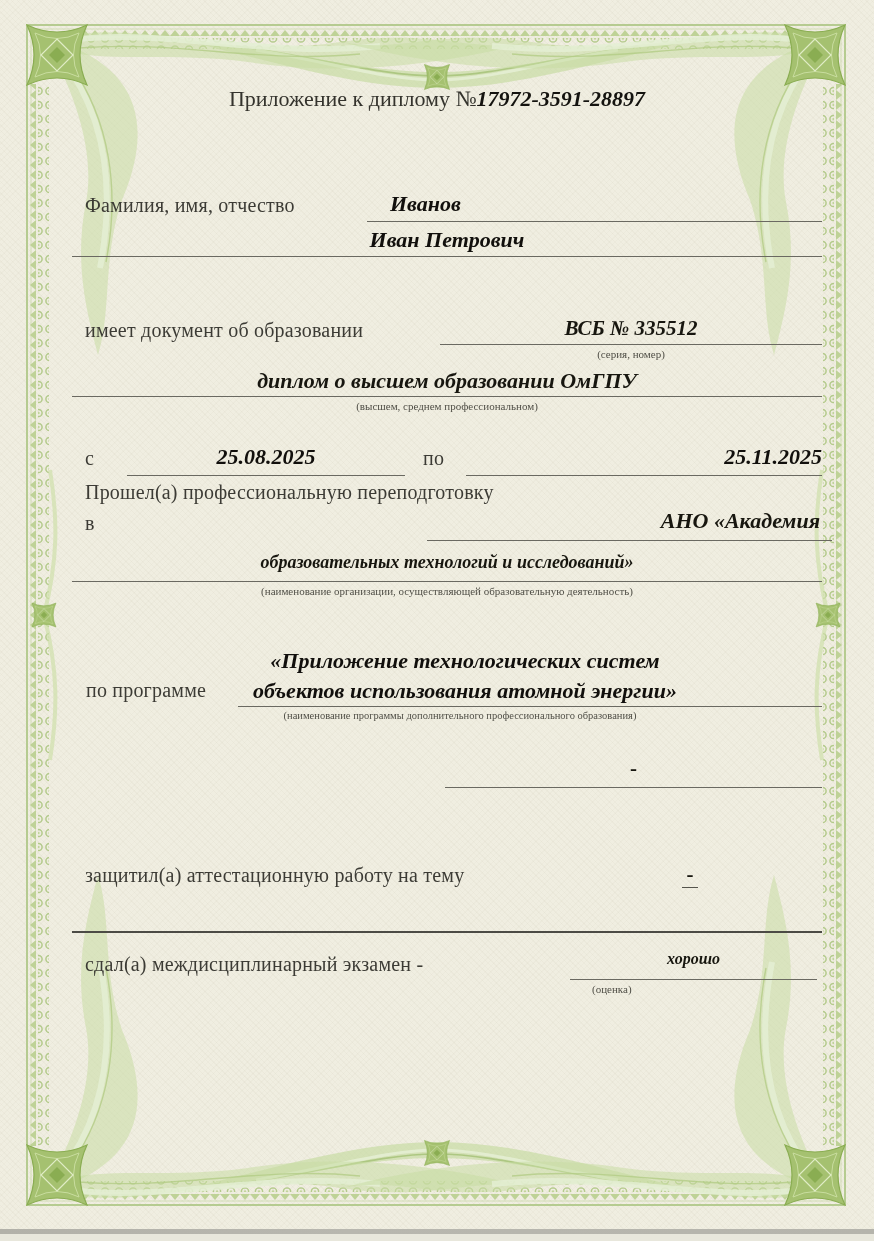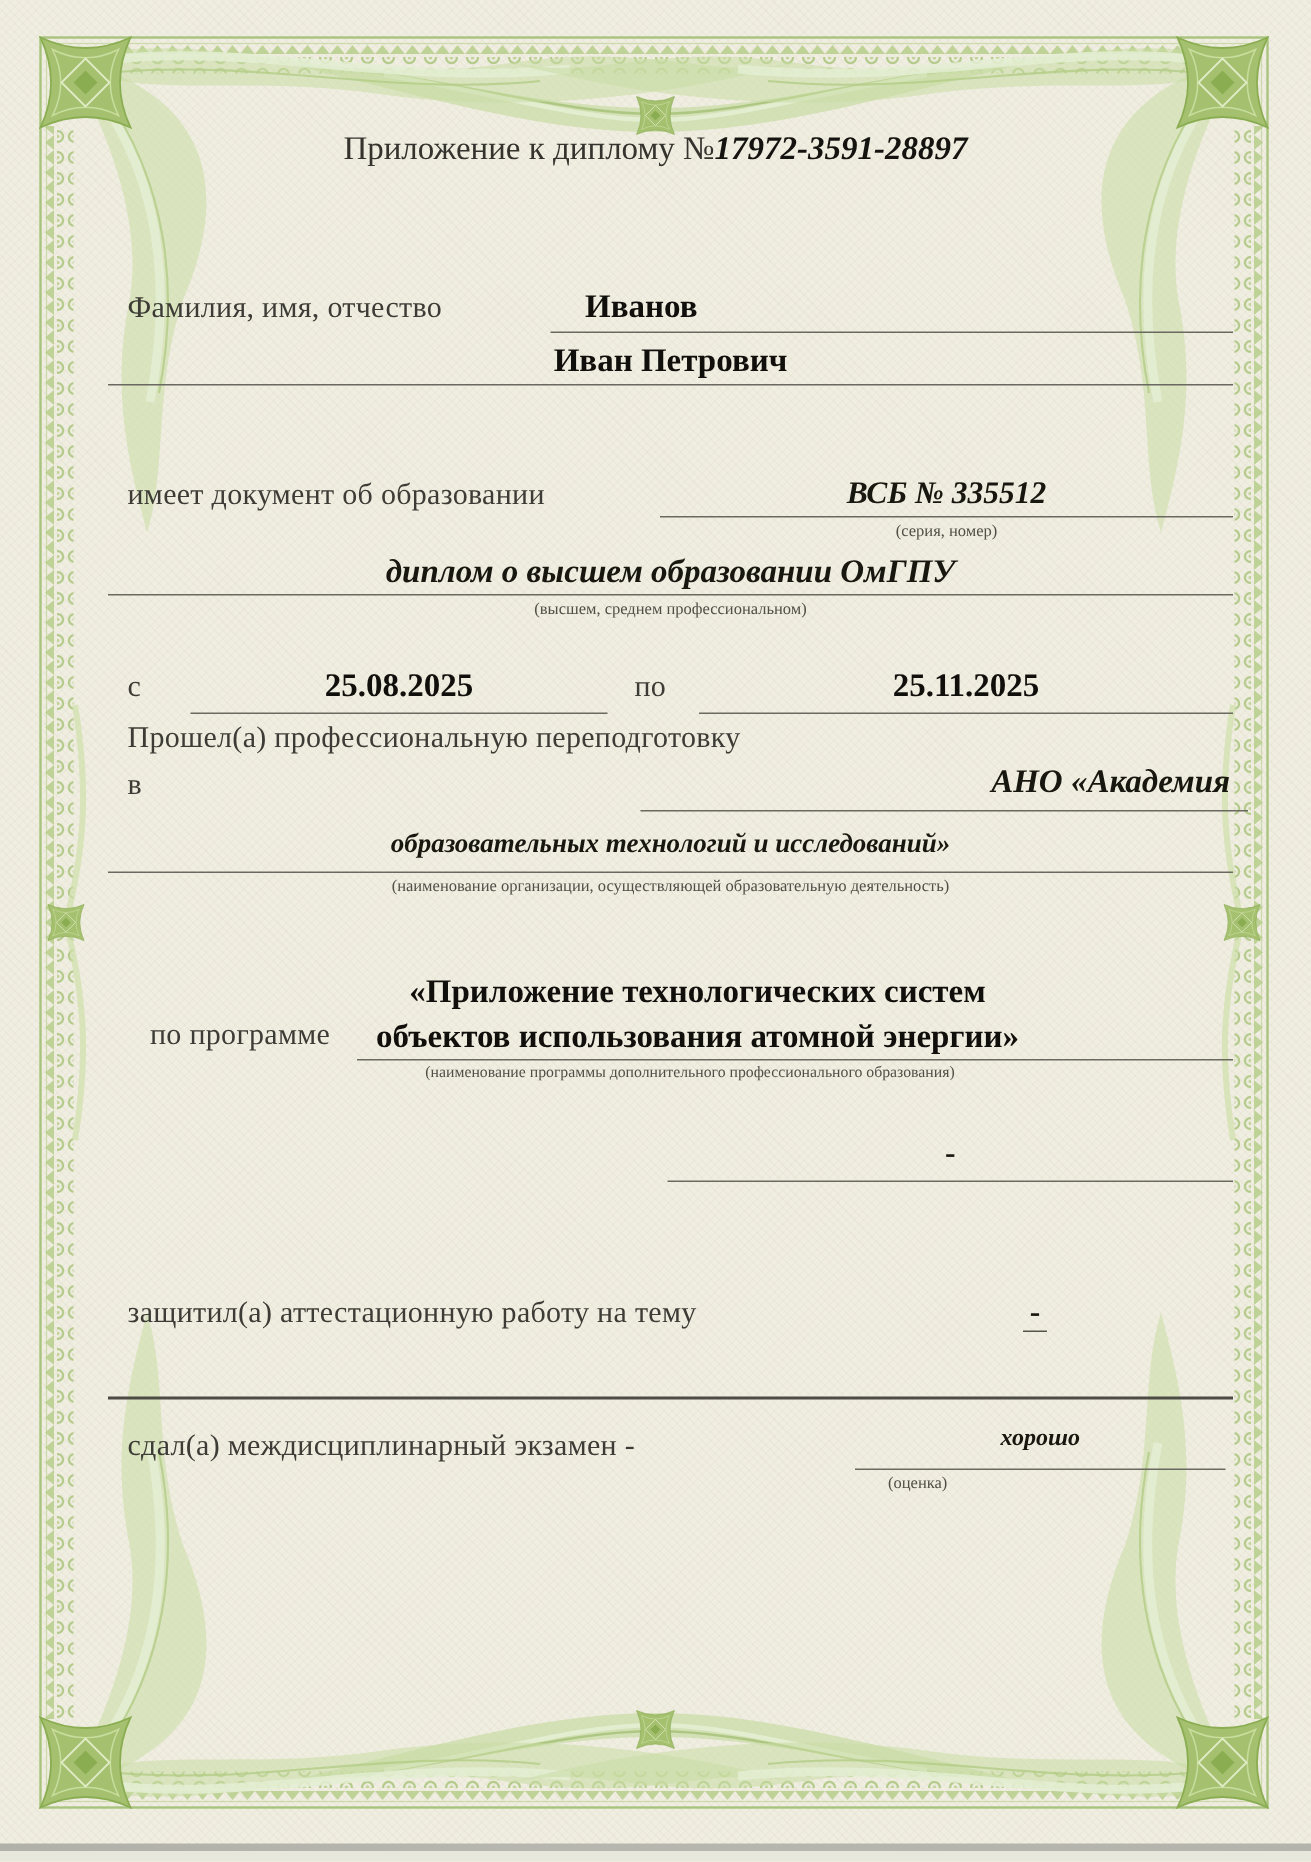--- a/index.html
+++ b/index.html
@@ -11,21 +11,21 @@
     background-image:
       repeating-linear-gradient(45deg, rgba(150,140,110,0.05) 0 1px, transparent 1px 4px),
       repeating-linear-gradient(-45deg, rgba(150,140,110,0.04) 0 1px, transparent 1px 4px);
     font-family:"Liberation Serif","DejaVu Serif",serif;
     overflow:hidden;
   }
   .border-art{position:absolute;left:0;top:0;pointer-events:none;}
   .abs{position:absolute;}
   .lbl{font-size:20px;color:#3c3b35;letter-spacing:.2px;white-space:nowrap;}
   .val{font-style:italic;font-weight:600;font-size:21px;color:#17160f;white-space:nowrap;}
-  .val-b{font-weight:bold;font-size:22px;color:#110f0c;white-space:nowrap;}
+  .val-b{font-style:italic;font-weight:bold;font-size:22px;color:#110f0c;white-space:nowrap;}
   .cap{font-size:11px;color:#504f47;white-space:nowrap;}
   .line{position:absolute;height:1px;background:#6a6961;}
   .tc{text-align:center;}
   .tr-al{text-align:right;}
   .title-wrap{left:0;top:86px;width:874px;text-align:center;font-size:22px;color:#34332d;}
   .title-num{font-style:italic;font-weight:bold;color:#14130f;}
   .dash-cell{border-bottom:1px solid #55544c;}
   .page-edge{position:absolute;left:0;top:1229px;width:874px;height:12px;
     background:linear-gradient(90deg,#b2b1a9 0%,#b8b7af 40%,#b5b4ac 100%);}
 </style>
@@ -117,33 +117,33 @@
   <div class="line" style="left:440px;top:344px;width:382px;"></div>
   <div class="abs val tc" style="left:72px;top:368px;width:750px;font-size:22px;">диплом о высшем образовании ОмГПУ</div>
   <div class="abs cap tc" style="left:440px;top:348px;width:382px;">(серия, номер)</div>
   <div class="line" style="left:72px;top:396px;width:750px;"></div>
   <div class="abs cap tc" style="left:72px;top:400px;width:750px;">(высшем, среднем профессиональном)</div>
 
   <div class="abs lbl" style="left:85px;top:447px;">с</div>
   <div class="abs val-b tc" style="left:127px;top:444px;width:278px;">25.08.2025</div>
   <div class="line" style="left:127px;top:475px;width:278px;"></div>
   <div class="abs lbl" style="left:423px;top:447px;">по</div>
-  <div class="abs val-b tc" style="left:466px;top:444px;width:356px;">25.11.2025</div>
+  <div class="abs val-b tc" style="left:466px;top:444px;width:356px;text-align:right;">25.11.2025</div>
   <div class="line" style="left:466px;top:475px;width:356px;"></div>
 
   <div class="abs lbl" style="left:85px;top:481px;">Прошел(а) профессиональную переподготовку</div>
   <div class="abs lbl" style="left:85px;top:512px;">в</div>
   <div class="abs val tr-al" style="left:427px;top:508px;width:393px;font-size:22px;">АНО «Академия</div>
   <div class="line" style="left:427px;top:540px;width:405px;"></div>
   <div class="abs val tc" style="left:72px;top:552px;width:750px;font-size:18px;">образовательных технологий и исследований»</div>
   <div class="line" style="left:72px;top:581px;width:750px;"></div>
   <div class="abs cap tc" style="left:72px;top:585px;width:750px;">(наименование организации, осуществляющей образовательную деятельность)</div>
 
   <div class="abs val-b tc" style="left:100px;top:648px;width:730px;">«Приложение технологических систем</div>
-  <div class="abs lbl" style="left:100px;top:679px;">по программе</div>
+  <div class="abs lbl" style="left:86px;top:679px;">по программе</div>
   <div class="abs val-b tc" style="left:100px;top:678px;width:730px;">объектов использования атомной энергии»</div>
   <div class="line" style="left:238px;top:706px;width:584px;"></div>
   <div class="abs cap tc" style="left:110px;top:710px;width:700px;font-size:10.5px;">(наименование программы дополнительного профессионального образования)</div>
 
   <div class="abs val tc" style="left:445px;top:756px;width:377px;font-style:normal;font-weight:bold;">-</div>
   <div class="line" style="left:445px;top:787px;width:377px;"></div>
 
   <div class="abs lbl" style="left:85px;top:864px;">защитил(а) аттестационную работу на тему</div>
   <div class="abs val tc dash-cell" style="left:682px;top:862px;width:16px;font-style:normal;font-weight:bold;">-</div>
   <div class="line" style="left:72px;top:931px;width:750px;height:2px;background:#4c4b45;"></div>

